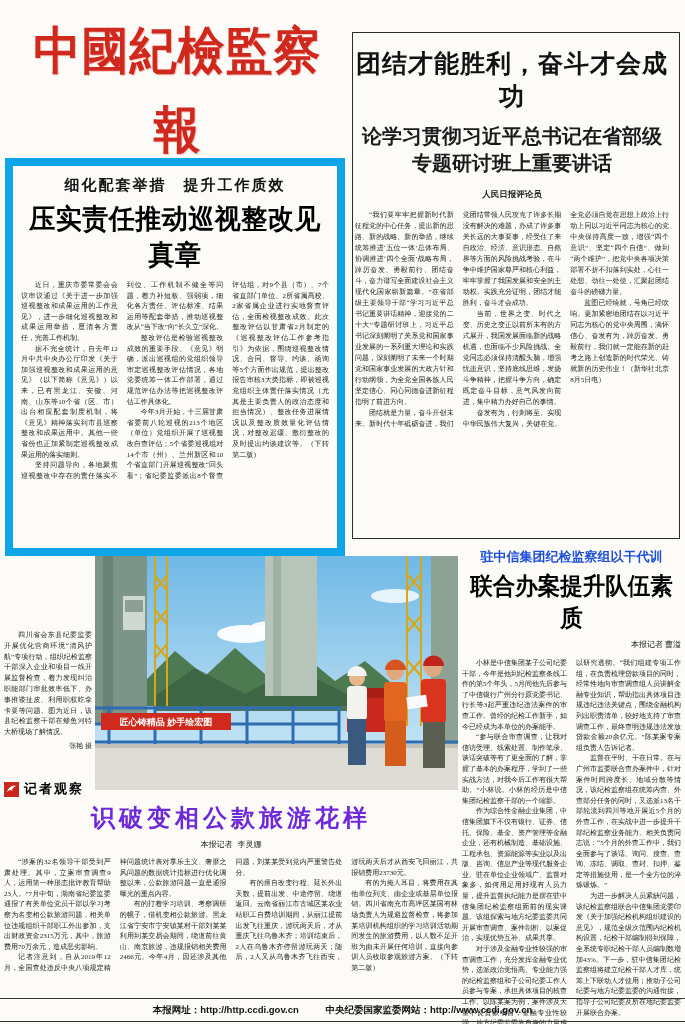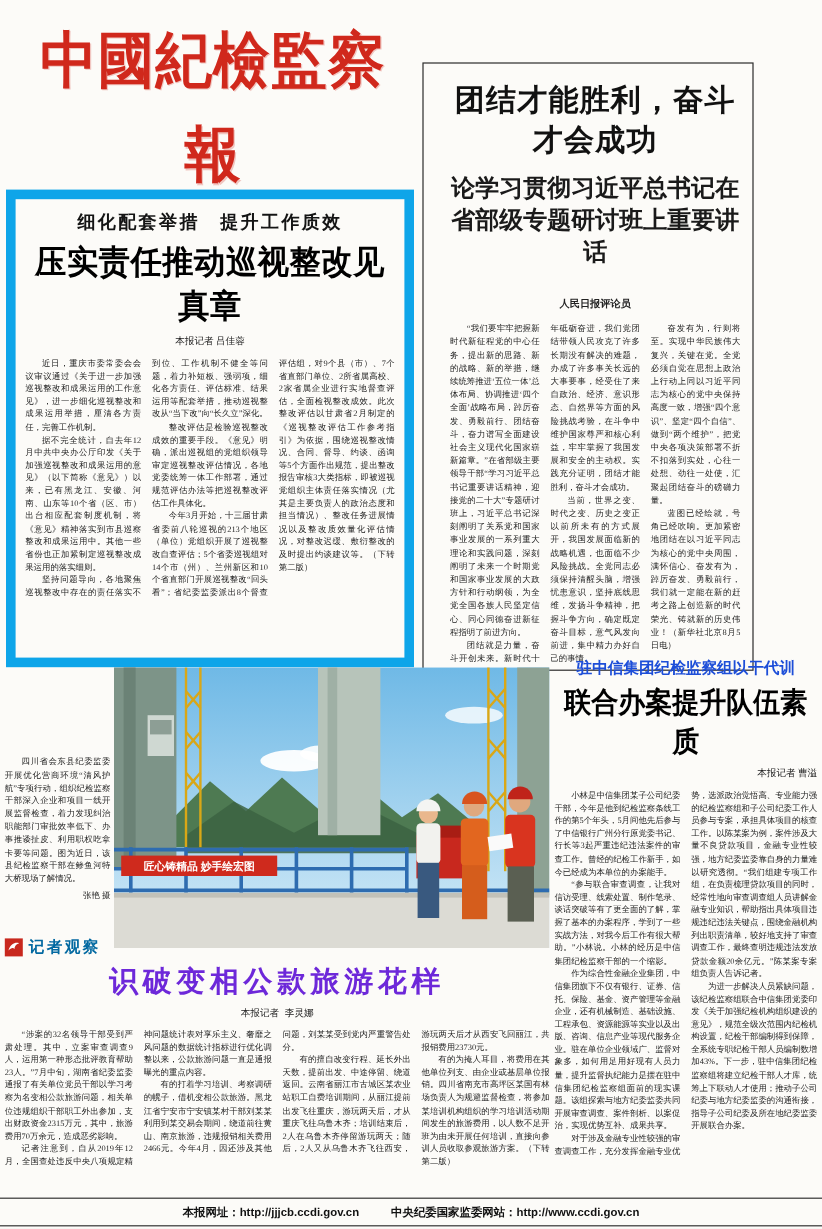--- a/index.html
+++ b/index.html
@@ -11,27 +11,27 @@
   .paper-title { font-family:"DejaVu Serif","Liberation Serif",serif; font-weight:bold; font-size:47px;
     color:#d0281c; letter-spacing:1px; text-align:center; line-height:1.55;
     text-shadow:1px 1px 0 rgba(208,40,28,.25); transform:scaleY(1.08); }
   .supervisor { margin-top:2px; text-align:center; font-size:9px; color:#c23a2b; font-weight:bold; letter-spacing:.5px; }
   .daterow { margin-top:6px; border-top:1.5px solid #444; border-bottom:1px solid #444;
     padding:4px 2px 3px 2px; display:flex; justify-content:space-between; font-size:11px; color:#222; font-weight:bold;
     font-family:"Liberation Sans","DejaVu Sans",sans-serif; }
   .pubinfo { margin-top:5px; text-align:center; font-size:7.5px; color:#333; }
 
   
-  .editorial { position:absolute; left:352px; top:52px; width:276px; height:507px;
-    border:1.5px solid #2b2b2b; background:#fcfbf8; padding:14px 10px 8px 22px; }
+  .editorial { position:absolute; left:352px; top:32px; width:328px; height:507px;
+    border:1.5px solid #2b2b2b; background:#fcfbf8; padding:14px 10px 8px 2px; }
   .ed-headline { text-align:center; font-family:"Liberation Sans","DejaVu Sans",sans-serif;
     font-weight:bold; font-size:25px; color:#111; letter-spacing:1px; }
   .ed-subhead { margin-top:10px; text-align:center; font-family:"Liberation Sans","DejaVu Sans",sans-serif;
     font-weight:bold; font-size:20px; color:#1a1a1a; }
-  .ed-byline { margin-top:24px; text-align:center; font-size:8.5px; color:#222; font-weight:bold; }
+  .ed-byline { margin-top:12px; text-align:center; font-size:8.5px; color:#222; font-weight:bold; }
   .ed-body { margin-top:9px; height:388px; overflow:hidden; column-count:3; column-gap:9px;
     font-size:7px; line-height:11px; text-align:justify; color:#1c1c1c; }
   .ed-body p, .colbody p { text-indent:2em; }
 
   
   .redbox { position:absolute; left:5px; top:158px; width:340px; height:398px;
     border:8px solid #0ea5e9; background:#fcfbf8; padding:10px 8px 6px 8px; }
   .lead-kicker { text-align:center; font-family:"Liberation Sans","DejaVu Sans",sans-serif;
     font-weight:bold; font-size:15px; color:#141414; letter-spacing:2px; }
   .lead-headline { margin-top:7px; text-align:center; font-family:"Liberation Sans","DejaVu Sans",sans-serif;
@@ -48,21 +48,21 @@
   .photo-caption { position:absolute; left:4px; top:630px; width:88px; font-size:7px; line-height:10.8px;
     text-align:justify; color:#1c1c1c; }
   .photo-caption .cap-text { text-indent:2em; }
   .photo-credit { margin-top:3px; text-align:right; font-size:7px; color:#1c1c1c; }
 
   
   .observer { position:absolute; left:4px; top:780px; width:454px; }
   .obs-labelrow { display:flex; align-items:center; gap:5px; }
   .obs-logo { width:15px; height:15px; background:#c8281e; display:flex; align-items:center; justify-content:center; }
   .obs-logo svg { display:block; }
-  .obs-label { font-size:13px; font-weight:bold; color:#0369a1; letter-spacing:2px; }
+  .obs-label { font-size:13px; font-weight:bold; color:#000000; letter-spacing:2px; }
   .obs-headline { margin-top:4px; text-align:center; font-family:"Liberation Sans","DejaVu Sans",sans-serif;
     font-weight:900; font-size:24px; color:#6d28d9; letter-spacing:4px; }
   .obs-byline { margin-top:5px; text-align:center; font-size:8px; color:#222;font-family:Liberation Mono, monospace; }
   .obs-body { margin-top:7px; height:158px; overflow:hidden; column-count:4; column-gap:9px;
     font-size:7px; line-height:10.6px; text-align:justify; color:#1c1c1c; }
 
   
   .rightart { position:absolute; left:462px; top:548px; width:219px; }
   .ra-kicker { text-align:center; font-family:"Liberation Sans","DejaVu Sans",sans-serif;
     font-weight:bold; font-size:13px; color:#1d4ed8; }
@@ -102,21 +102,20 @@
         <p>团结就是力量，奋斗开创未来。新时代十年砥砺奋进，我们党团结带领人民攻克了许多长期没有解决的难题，办成了许多事关长远的大事要事，经受住了来自政治、经济、意识形态、自然界等方面的风险挑战考验，在斗争中维护国家尊严和核心利益，牢牢掌握了我国发展和安全的主动权。实践充分证明，团结才能胜利，奋斗才会成功。</p>
         <p>当前，世界之变、时代之变、历史之变正以前所未有的方式展开，我国发展面临新的战略机遇，也面临不少风险挑战。全党同志必须保持清醒头脑，增强忧患意识，坚持底线思维，发扬斗争精神，把握斗争方向，确定既定奋斗目标，意气风发向前进，集中精力办好自己的事情。</p>
         <p>奋发有为，行则将至。实现中华民族伟大复兴，关键在党。全党必须自觉在思想上政治上行动上同以习近平同志为核心的党中央保持高度一致，增强“四个意识”、坚定“四个自信”、做到“两个维护”，把党中央各项决策部署不折不扣落到实处，心往一处想、劲往一处使，汇聚起团结奋斗的磅礴力量。</p>
         <p>蓝图已经绘就，号角已经吹响。更加紧密地团结在以习近平同志为核心的党中央周围，满怀信心、奋发有为，踔厉奋发、勇毅前行，我们就一定能在新的赶考之路上创造新的时代荣光、铸就新的历史伟业！（新华社北京8月5日电）</p>
       </div>
   </div>
 
   <div class="redbox">
     <div class="lead-kicker">细化配套举措　提升工作质效</div>
     <div class="lead-headline">压实责任推动巡视整改见真章</div>
-    <div class="lead-byline">本报记者 吕佳蓉</div>
     <div class="lead-body colbody">
         <p>近日，重庆市委常委会会议审议通过《关于进一步加强巡视整改和成果运用的工作意见》，进一步细化巡视整改和成果运用举措，厘清各方责任，完善工作机制。</p>
         <p>据不完全统计，自去年12月中共中央办公厅印发《关于加强巡视整改和成果运用的意见》（以下简称《意见》）以来，已有黑龙江、安徽、河南、山东等10个省（区、市）出台相应配套制度机制，将《意见》精神落实到市县巡察整改和成果运用中。其他一些省份也正加紧制定巡视整改成果运用的落实细则。</p>
         <p>坚持问题导向，各地聚焦巡视整改中存在的责任落实不到位、工作机制不健全等问题，着力补短板、强弱项，细化各方责任、评估标准、结果运用等配套举措，推动巡视整改从“当下改”向“长久立”深化。</p>
         <p>整改评估是检验巡视整改成效的重要手段。《意见》明确，派出巡视组的党组织领导审定巡视整改评估情况，各地党委统筹一体工作部署，通过规范评估办法等把巡视整改评估工作具体化。</p>
         <p>今年3月开始，十三届甘肃省委前八轮巡视的213个地区（单位）党组织开展了巡视整改自查评估；5个省委巡视组对14个市（州）、兰州新区和10个省直部门开展巡视整改“回头看”；省纪委监委派出8个督查评估组，对9个县（市）、7个省直部门单位、2所省属高校、2家省属企业进行实地督查评估，全面检视整改成效。此次整改评估以甘肃省2月制定的《巡视整改评估工作参考指引》为依据，围绕巡视整改情况、合同、督导、约谈、函询等5个方面作出规范，提出整改报告审核3大类指标，即被巡视党组织主体责任落实情况（尤其是主要负责人的政治态度和担当情况）、整改任务进展情况以及整改质效量化评估情况，对整改迟缓、敷衍整改的及时提出约谈建议等。（下转第二版）</p>
       </div>
   </div>
 
   <div class="photo">
@@ -233,24 +232,25 @@
 
   <div class="rightart">
     <div class="ra-kicker">驻中信集团纪检监察组以干代训</div>
     <div class="ra-headline">联合办案提升队伍素质</div>
     <div class="ra-byline">本报记者 曹溢</div>
     <div class="ra-body colbody">
         <p>小林是中信集团某子公司纪委干部，今年是他到纪检监察条线工作的第5个年头，5月间他先后参与了中信银行广州分行原党委书记、行长等3起严重违纪违法案件的审查工作。曾经的纪检工作新手，如今已经成为本单位的办案能手。</p>
         <p>“参与联合审查调查，让我对信访受理、线索处置、制作笔录、谈话突破等有了更全面的了解，掌握了基本的办案程序，学到了一些实战方法，对我今后工作有很大帮助。”小林说。小林的经历是中信集团纪检监察干部的一个缩影。</p>
         <p>作为综合性金融企业集团，中信集团旗下不仅有银行、证券、信托、保险、基金、资产管理等金融企业，还有机械制造、基础设施、工程承包、资源能源等实业以及出版、咨询、信息产业等现代服务企业。驻在单位企业领域广、监督对象多，如何用足用好现有人员力量，提升监督执纪能力是摆在驻中信集团纪检监察组面前的现实课题。该组探索与地方纪委监委共同开展审查调查、案件剖析、以案促治，实现优势互补、成果共享。</p>
         <p>对于涉及金融专业性较强的审查调查工作，充分发挥金融专业优势，选派政治觉悟高、专业能力强的纪检监察组和子公司纪委工作人员参与专案，承担具体项目的核查工作。以陈某案为例，案件涉及大量不良贷款项目，金融专业性较强，地方纪委监委靠自身的力量难以研究透彻。“我们组建专项工作组，在负责梳理贷款项目的同时，经常性地向审查调查组人员讲解金融专业知识，帮助指出具体项目违规违纪违法关键点，围绕金融机构列出职责清单，较好地支持了审查调查工作，最终查明违规违法发放贷款金额20余亿元。”陈某案专案组负责人告诉记者。</p>
+        <p>监督在平时、干在日常。在与广州市监委联合查办案件中，针对案件时间跨度长、地域分散等情况，该纪检监察组在统筹内查、外查部分任务的同时，又选派13名干部轮流到四川等地开展近5个月的外查工作，在实战中进一步提升干部纪检监察业务能力。相关负责同志说：“5个月的外查工作中，我们全面参与了谈话、询问、搜查、查询、冻结、调取、查封、扣押、鉴定等措施使用，是一个全方位的淬炼锻炼。”</p>
         <p>为进一步解决人员紧缺问题，该纪检监察组联合中信集团党委印发《关于加强纪检机构组织建设的意见》，规范全级次范围内纪检机构设置，纪检干部编制得到保障，全系统专职纪检干部人员编制数增加43%。下一步，驻中信集团纪检监察组将建立纪检干部人才库，统筹上下联动人才使用；推动子公司纪委与地方纪委监委的沟通衔接，指导子公司纪委及所在地纪委监委开展联合办案。</p>
       </div>
   </div>
 
   <div class="footer">
     <div class="footer-inner">
-      <span>本报网址：http://jjjcb.ccdi.gov.cn</span>
+      <span>本报网址：http://http.ccdi.gov.cn</span>
       <span>中央纪委国家监委网站：http://www.ccdi.gov.cn</span>
     </div>
   </div>
 
 </div>
 
 </body></html>

